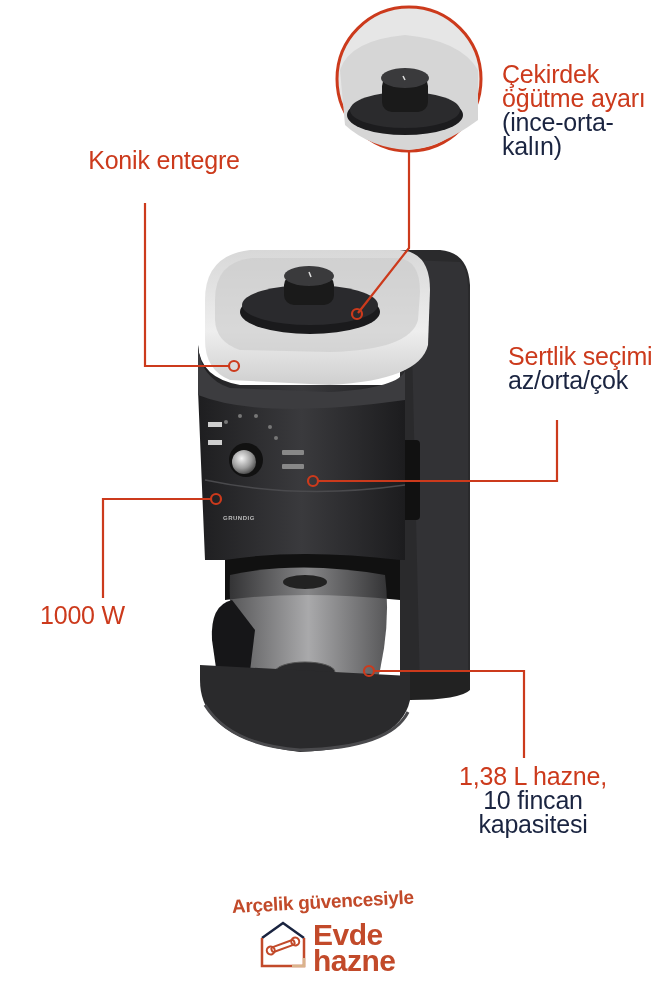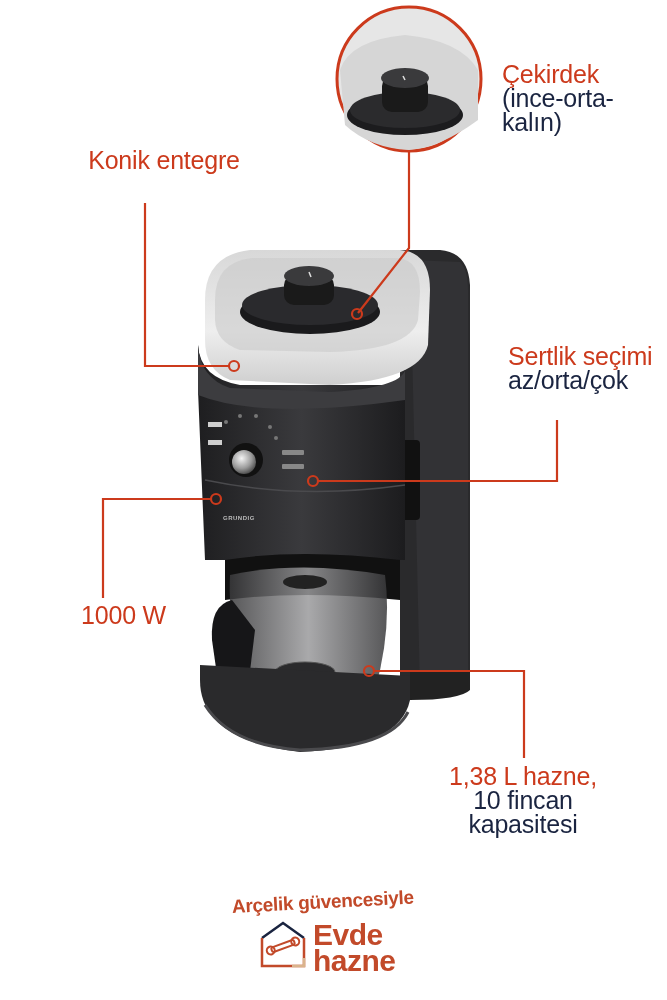--- a/index.html
+++ b/index.html
@@ -104,37 +104,38 @@
     <polyline points="103,598 103,499 211,499"></polyline>
     <circle cx="216" cy="499" r="5"></circle>
 
     <polyline points="524,758 524,671 374,671"></polyline>
     <circle cx="369" cy="671" r="5"></circle>
   </g>
 </svg>
 
 <div class="lbl" style="left:502px;top:62px;">
   <div class="red">Çekirdek</div>
+  <div class="red">öğütme ayarı</div>
   <div class="navy">(ince-orta-kalın)</div>
 </div>
 
 <div class="lbl" style="left:36px;top:148px;width:256px;text-align:center;">
   <div class="red">Konik entegre</div>
 </div>
 
 <div class="lbl" style="left:508px;top:344px;">
   <div class="red">Sertlik seçimi</div>
   <div class="navy">az/orta/çok</div>
 </div>
 
-<div class="lbl" style="left:40px;top:603px;width:126px;text-align:right;">
+<div class="lbl" style="left:40px;top:603px;width:126px;text-align:left;">
   <div class="red">1000 W</div>
 </div>
 
-<div class="lbl" style="left:430px;top:764px;width:186px;text-align:center;">
+<div class="lbl" style="left:440px;top:764px;width:186px;text-align:center;">
   <div class="red">1,38 L hazne,</div>
   <div class="navy">10 fincan kapasitesi</div>
 </div>
 
 <div>
   <div class="brand-top">Arçelik güvencesiyle</div>
   <svg width="667" height="1000" style="pointer-events:none">
     <path d="M262 938 L283 923 L304 938" stroke="#1a2440" stroke-width="2.5" fill="none"></path>
     <path d="M262 938 L262 966 L304 966 L304 938" stroke="#c24a2a" stroke-width="2.5" fill="none"></path>
     <path d="M304 958 L304 966 L292 966" stroke="#d9b48c" stroke-width="2.5" fill="none"></path>

